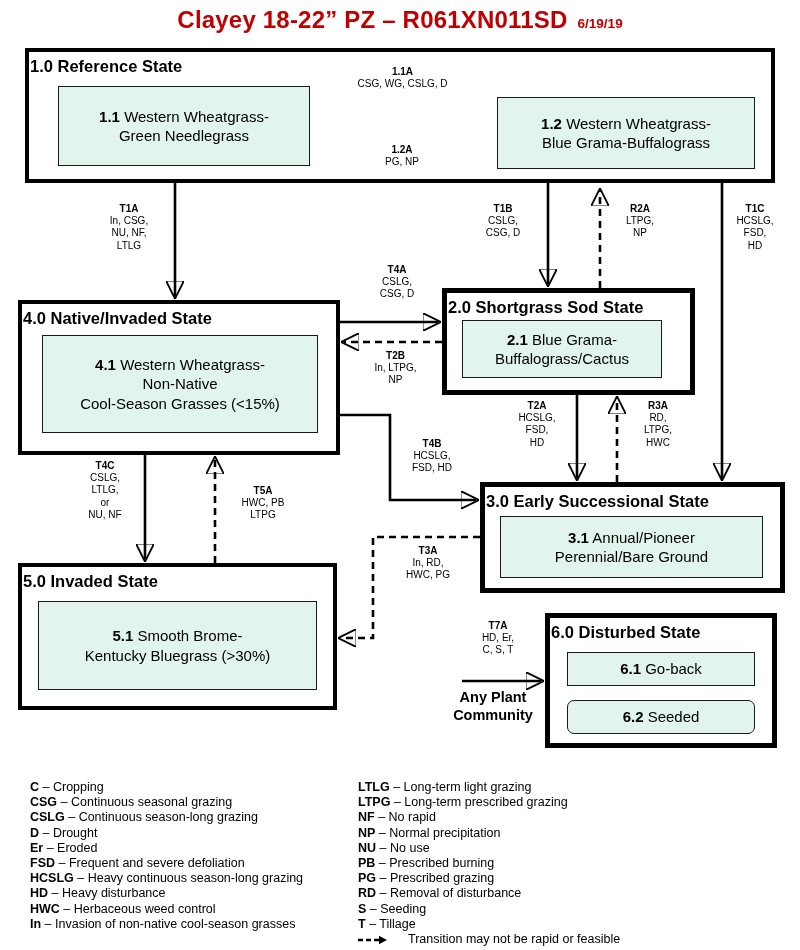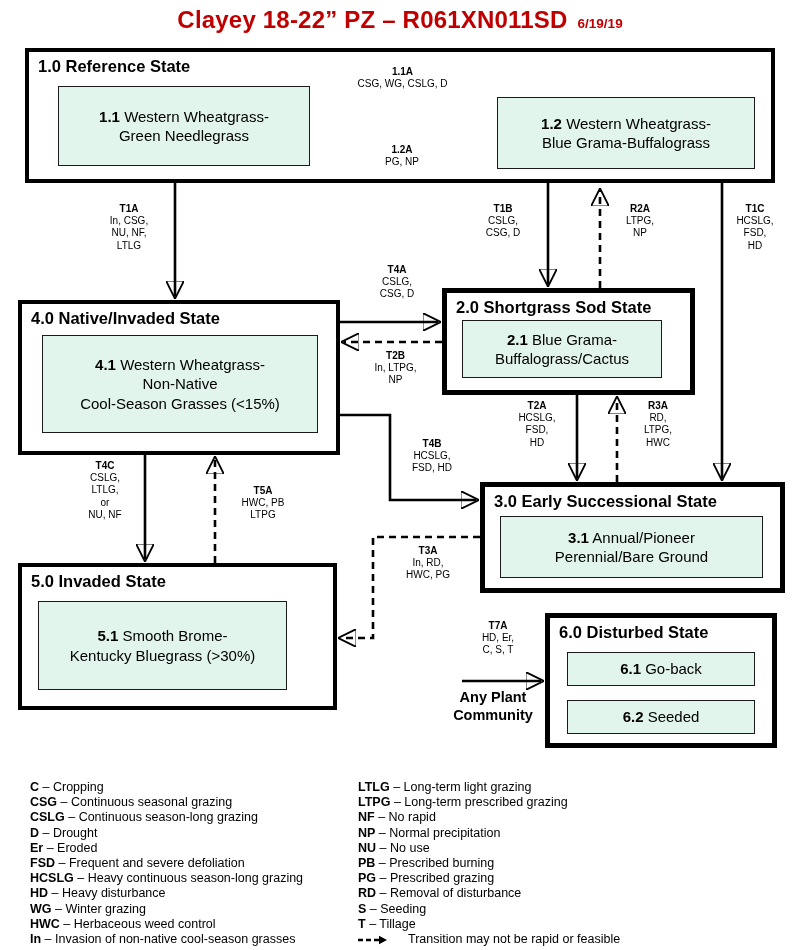--- a/index.html
+++ b/index.html
@@ -11,21 +11,21 @@
   .title-main { font-size:24px; letter-spacing:0.2px; }
   .title-date { font-size:13.5px; margin-left:10px; }
 
   svg.arrows { position:absolute; left:0; top:0; width:800px; height:950px; z-index:1; }
   svg.arrows path { stroke:#000; fill:none; }
   .solid  { stroke-width:2.6; }
   .dashed { stroke-width:2.6; stroke-dasharray:7 5; }
 
   .state { position:absolute; border:4px solid #000; background:#fff; box-sizing:border-box; z-index:2; }
   .state-heavy { border-width:5px; }
-  .state-title { font-weight:bold; font-size:16.5px; padding:5px 0 0 9px; white-space:nowrap; }
+  .state-title { font-weight:bold; font-size:16.5px; padding:5px 0 0 1px; white-space:nowrap; }
 
   .community { position:absolute; background:#e2f5ec; border:1.5px solid #1a1a1a; box-sizing:border-box;
                display:flex; align-items:center; justify-content:center; text-align:center;
                font-size:15px; line-height:1.3; z-index:3; }
   .community .txt { white-space:pre-line; }
   .community b { font-weight:bold; }
 
   .tlabel { position:absolute; text-align:center; font-size:10px; line-height:1.22; z-index:4; }
   .tname { font-weight:bold; }
   .tcond { white-space:pre-line; }
@@ -103,32 +103,32 @@
   </div>
   <div class="community" style="left:42px; top:335px; width:276px; height:98px;">
     <span class="txt"><b>4.1</b> <span>Western Wheatgrass-
 Non-Native
 Cool-Season Grasses (&lt;15%)</span></span>
   </div>
 
   <div class="state" style="left:18px; top:563px; width:319px; height:147px;">
     <div class="state-title">5.0 Invaded State</div>
   </div>
-  <div class="community" style="left:38px; top:601px; width:249px; height:89px;">
+  <div class="community" style="left:38px; top:601px; width:279px; height:89px;">
     <span class="txt"><b>5.1</b> <span>Smooth Brome-
 Kentucky Bluegrass (&gt;30%)</span></span>
   </div>
 
   <div class="state state-heavy" style="left:545px; top:613px; width:232px; height:135px;">
     <div class="state-title">6.0 Disturbed State</div>
   </div>
   <div class="community" style="left:567px; top:652px; width:188px; height:34px;">
     <span class="txt"><b>6.1</b> <span>Go-back</span></span>
   </div>
-  <div class="community" style="left:567px; top:700px; width:188px; height:34px;">
+  <div class="community" style="left:567px; top:700px; width:188px; height:34px;border-radius:7px;">
     <span class="txt"><b>6.2</b> <span>Seeded</span></span>
   </div>
 
   <div class="tlabel" style="left:325px; top:66px; width:155px;">
     <div class="tname">1.1A</div>
     <div class="tcond">CSG, WG, CSLG, D</div>
   </div>
   <div class="tlabel" style="left:332px; top:144px; width:140px;">
     <div class="tname">1.2A</div>
     <div class="tcond">PG, NP</div>
@@ -209,21 +209,20 @@
 
   <div class="legend" style="left:30px; top:780px; width:320px;">
     <div class="legend-row"><b>C</b> <span>– Cropping</span></div>
     <div class="legend-row"><b>CSG</b> <span>– Continuous seasonal grazing</span></div>
     <div class="legend-row"><b>CSLG</b> <span>– Continuous season-long grazing</span></div>
     <div class="legend-row"><b>D</b> <span>– Drought</span></div>
     <div class="legend-row"><b>Er</b> <span>– Eroded</span></div>
     <div class="legend-row"><b>FSD</b> <span>– Frequent and severe defoliation</span></div>
     <div class="legend-row"><b>HCSLG</b> <span>– Heavy continuous season-long grazing</span></div>
     <div class="legend-row"><b>HD</b> <span>– Heavy disturbance</span></div>
-    <div class="legend-row"><b>WG</b> <span>– Winter grazing</span></div>
     <div class="legend-row"><b>HWC</b> <span>– Herbaceous weed control</span></div>
     <div class="legend-row"><b>In</b> <span>– Invasion of non-native cool-season grasses</span></div>
   </div>
 
   <div class="legend" style="left:358px; top:780px; width:330px;">
     <div class="legend-row"><b>LTLG</b> <span>– Long-term light grazing</span></div>
     <div class="legend-row"><b>LTPG</b> <span>– Long-term prescribed grazing</span></div>
     <div class="legend-row"><b>NF</b> <span>– No rapid</span></div>
     <div class="legend-row"><b>NP</b> <span>– Normal precipitation</span></div>
     <div class="legend-row"><b>NU</b> <span>– No use</span></div>

